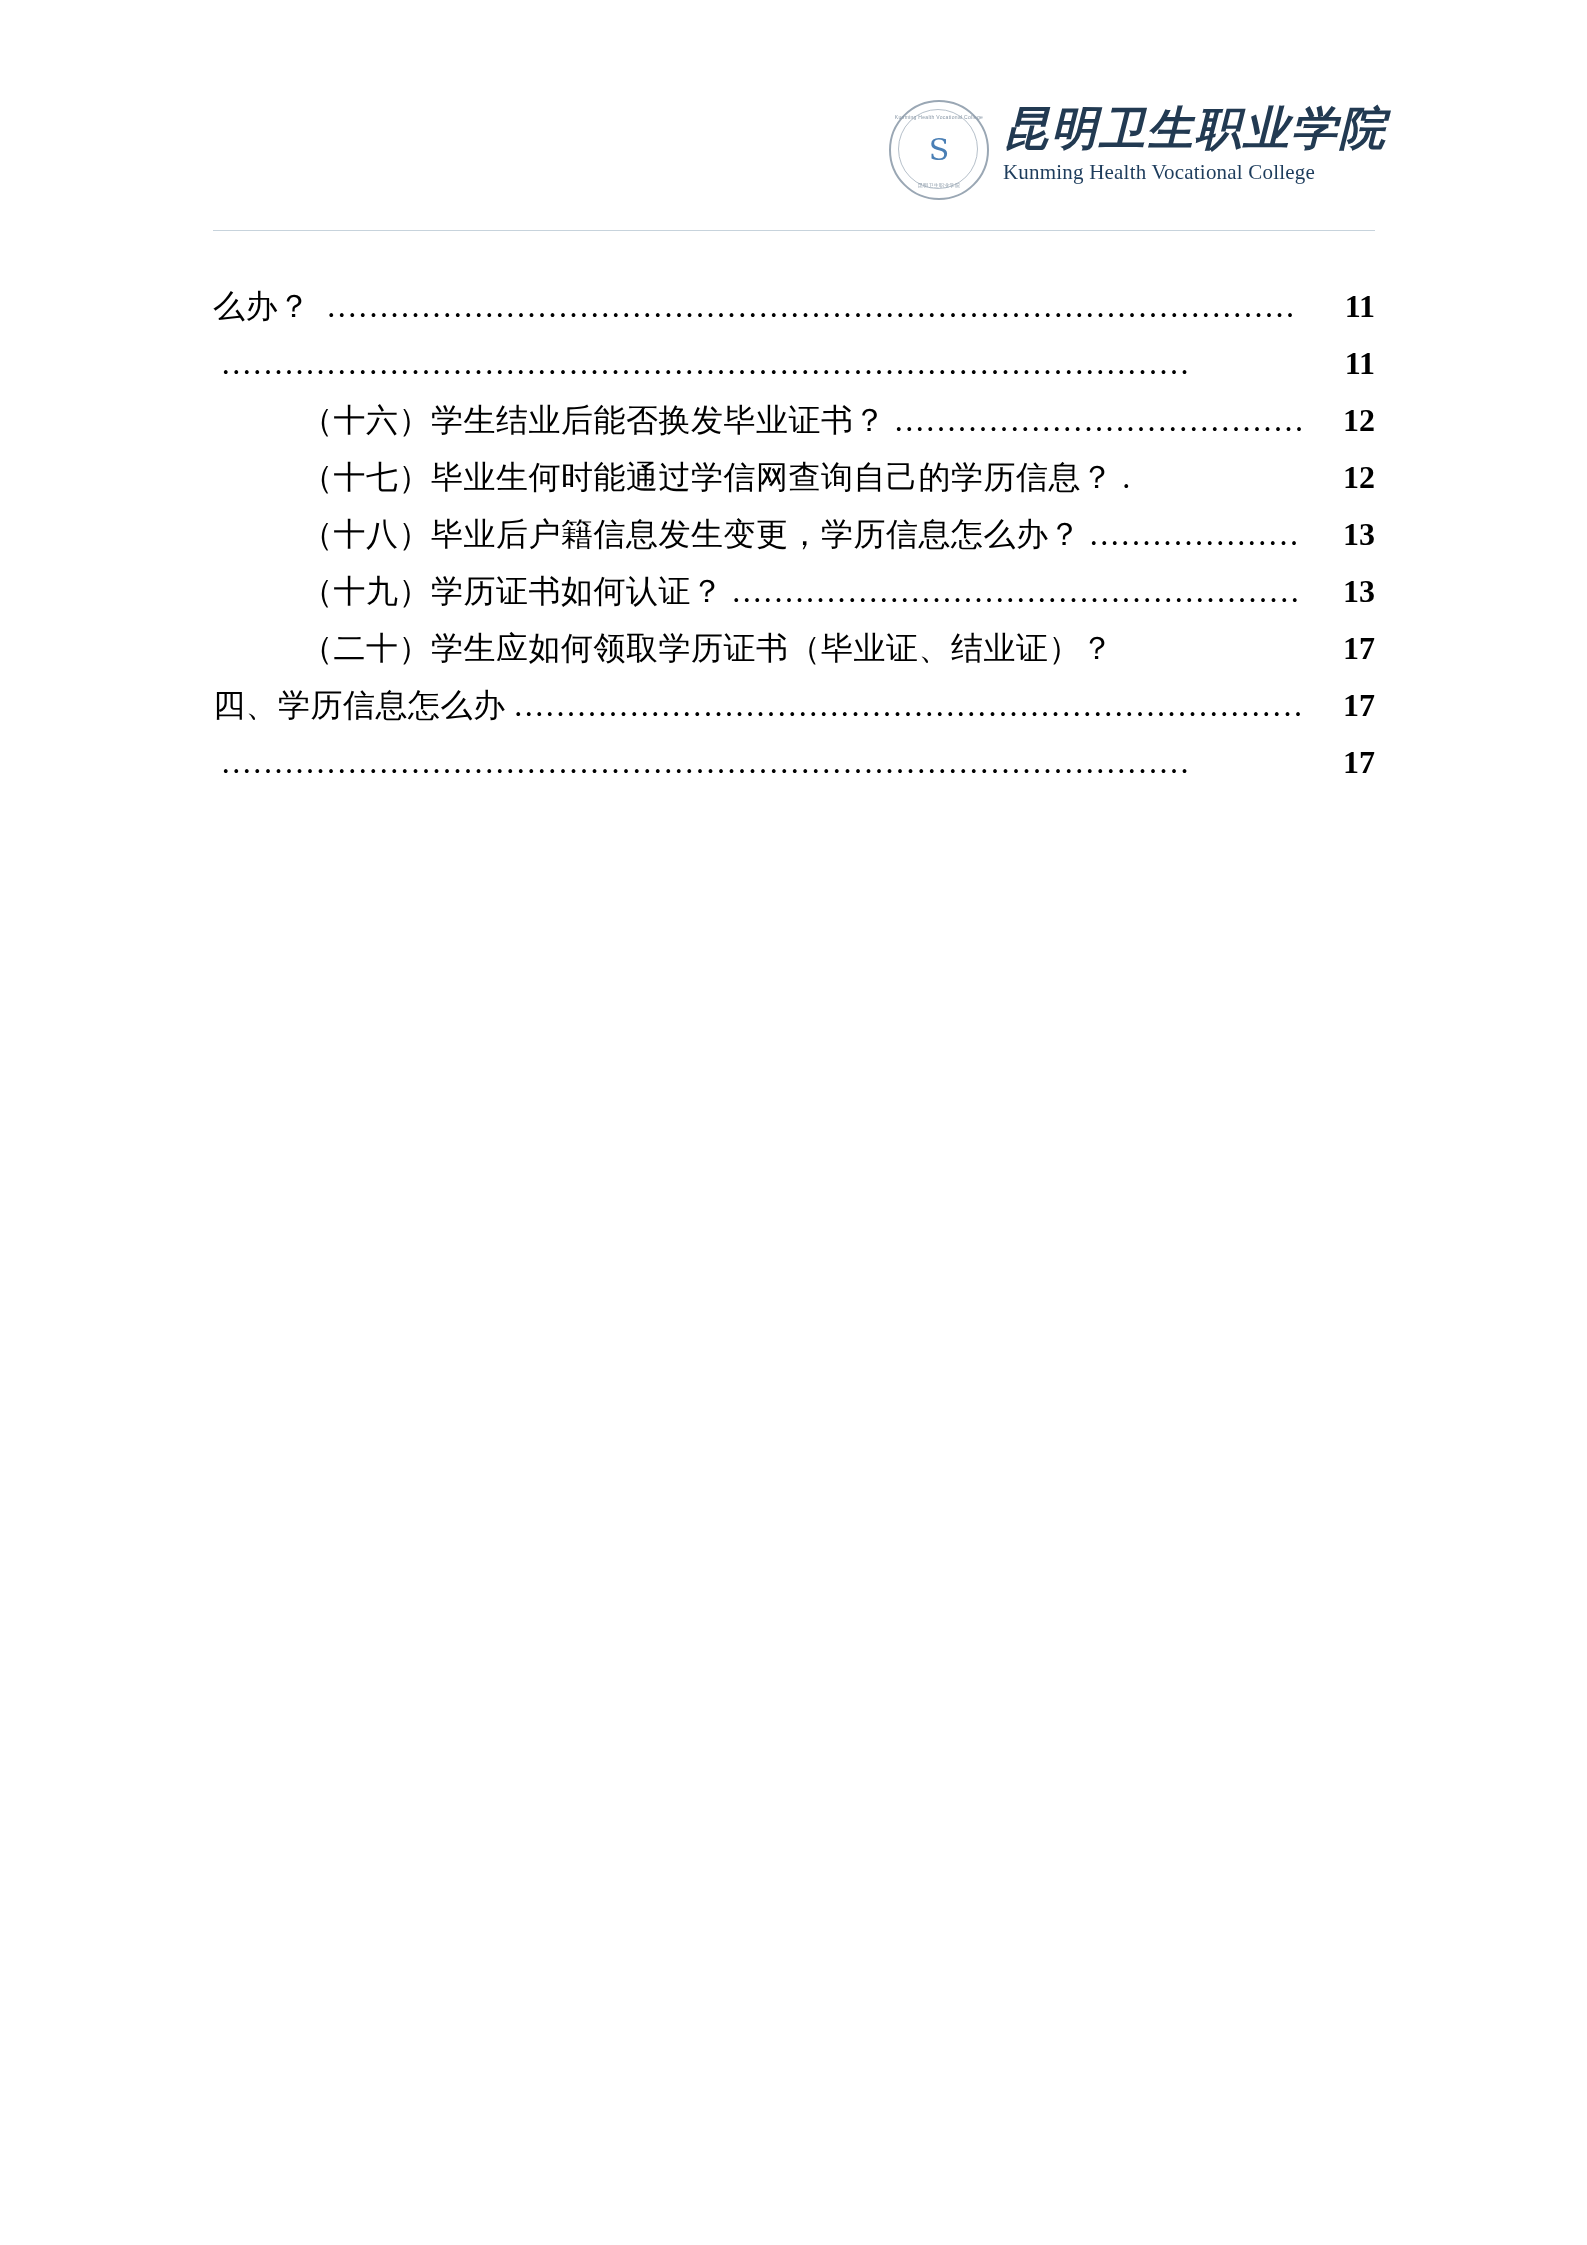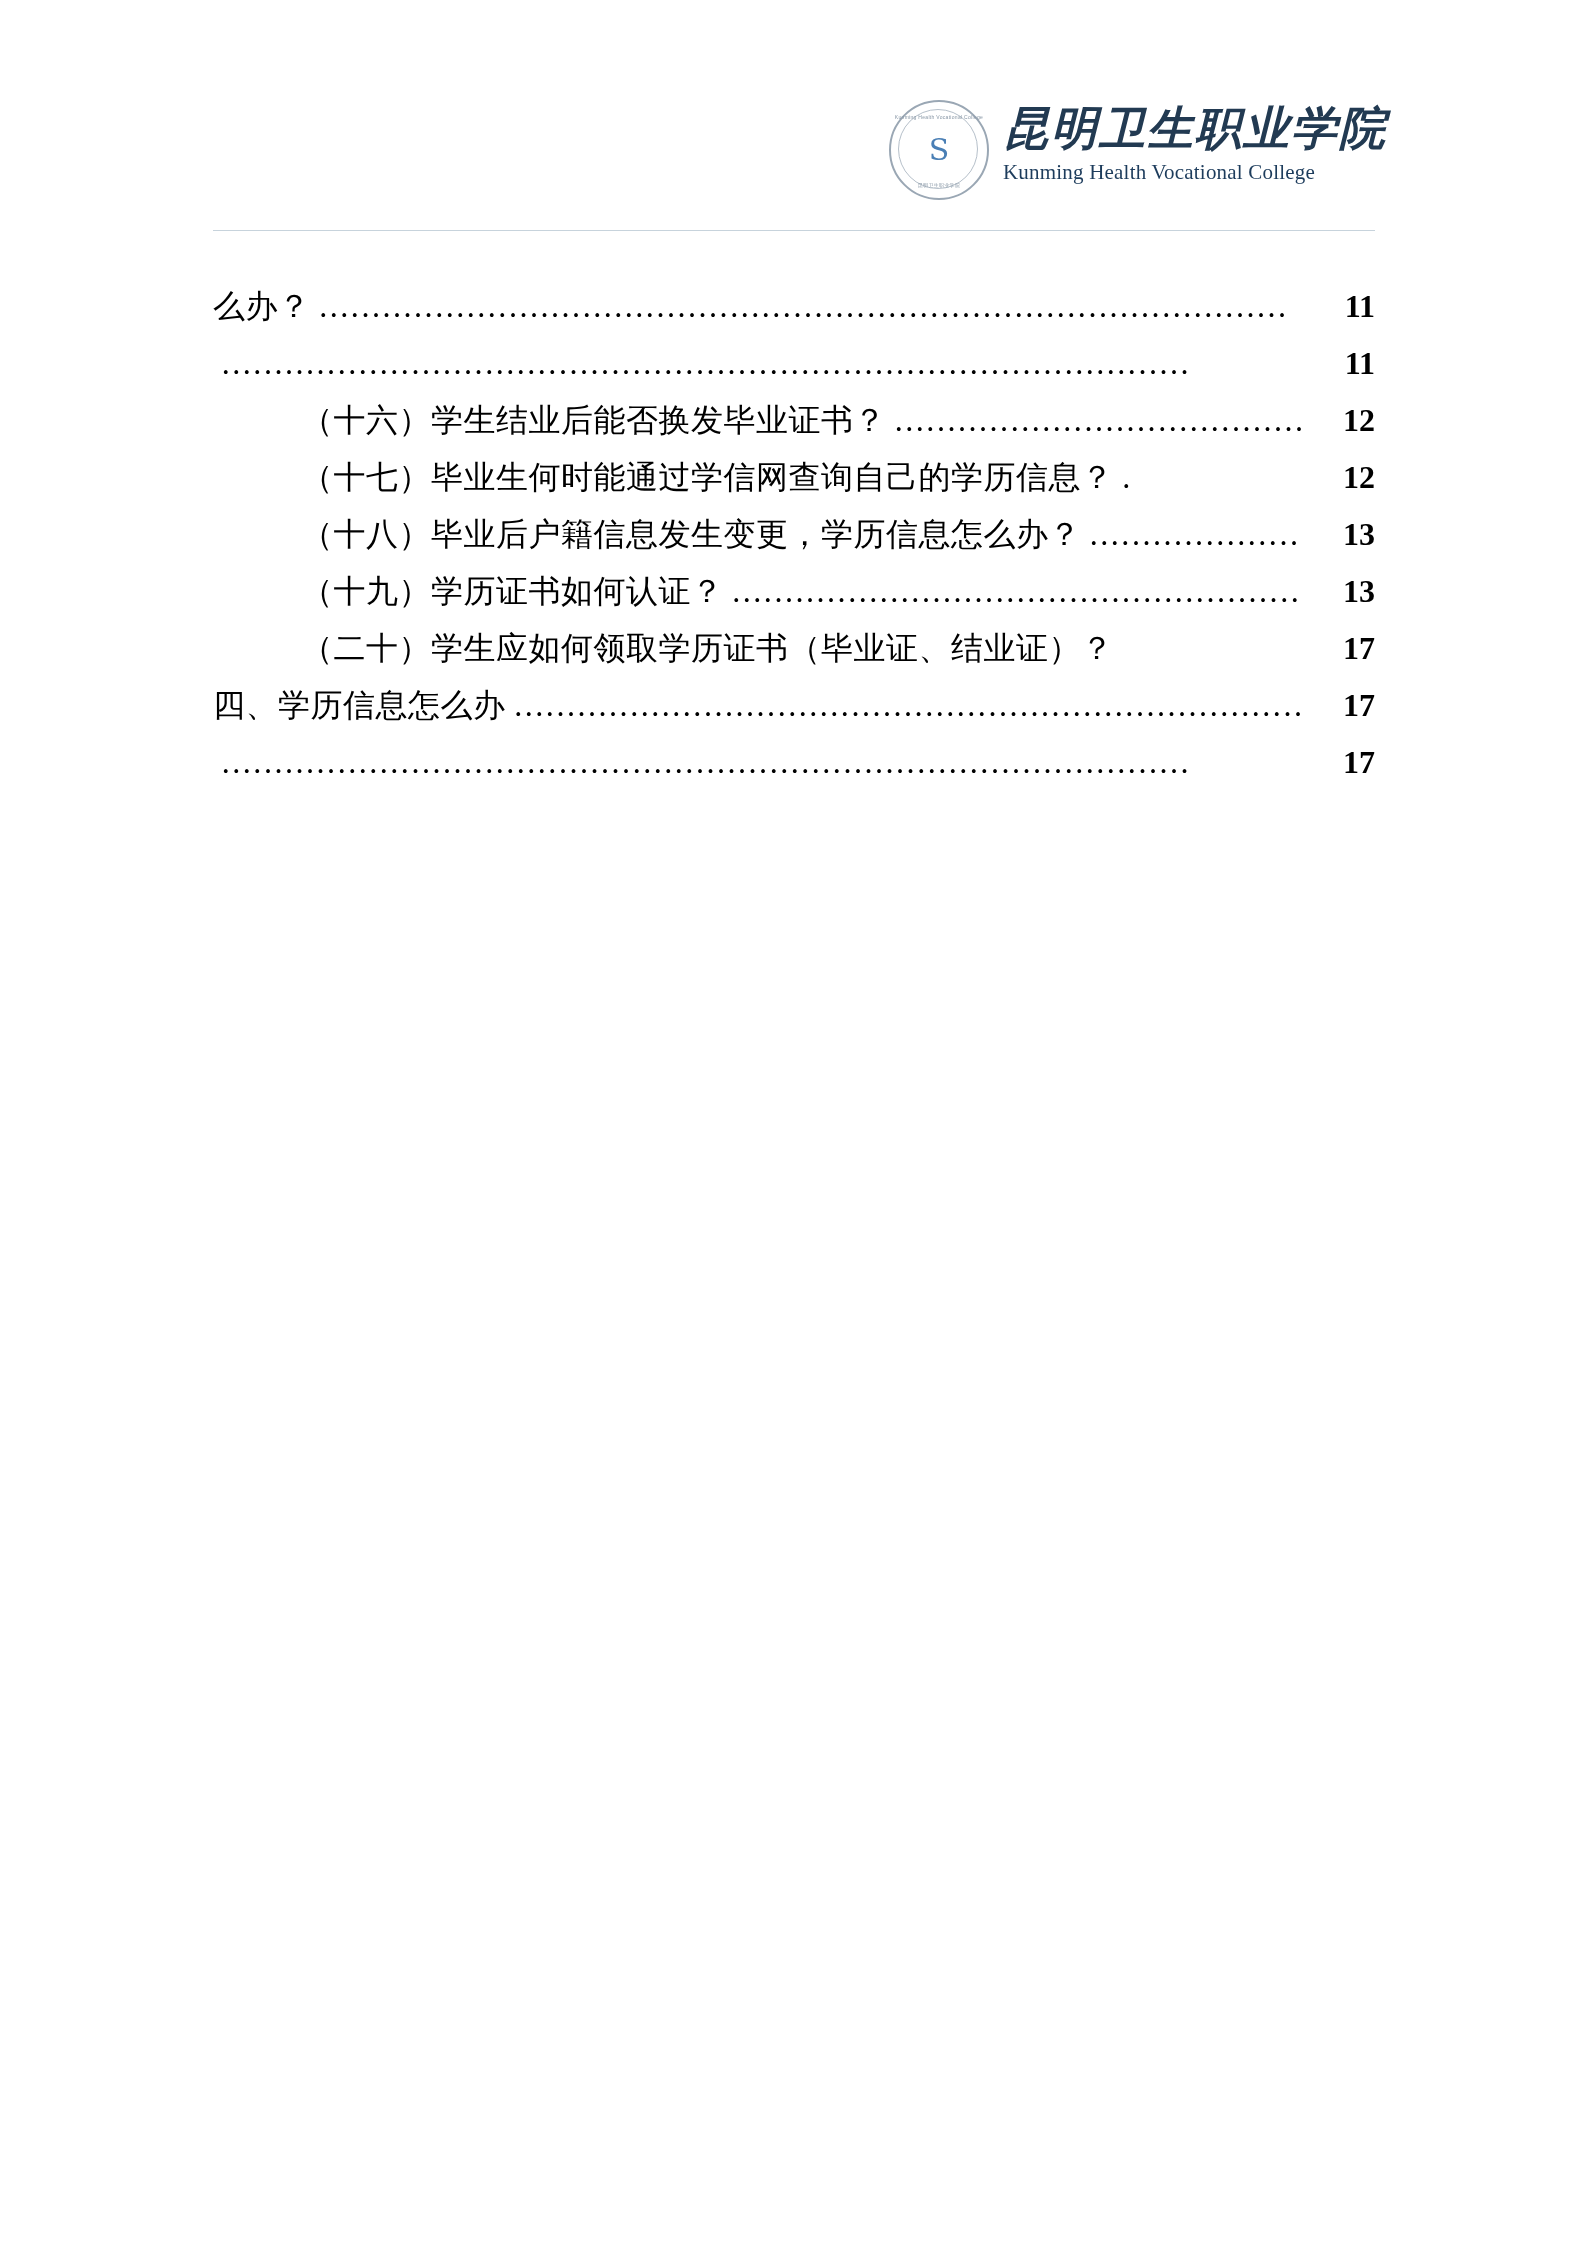--- a/index.html
+++ b/index.html
@@ -163,20 +163,21 @@
     display: block;
     white-space: normal;
   }
   .toc-entry.wrapped .line1 {
     padding-left: 88px;
     letter-spacing: 0.5px;
   }
   .toc-entry.wrapped .line2 {
     display: flex;
     align-items: baseline;
+    gap: 8px;
   }
   .toc-entry.wrapped .line2 .label-wrap {
     padding-left: 0;
   }
 </style>
 </head>
 <body>
 
 <div class="page">
 

